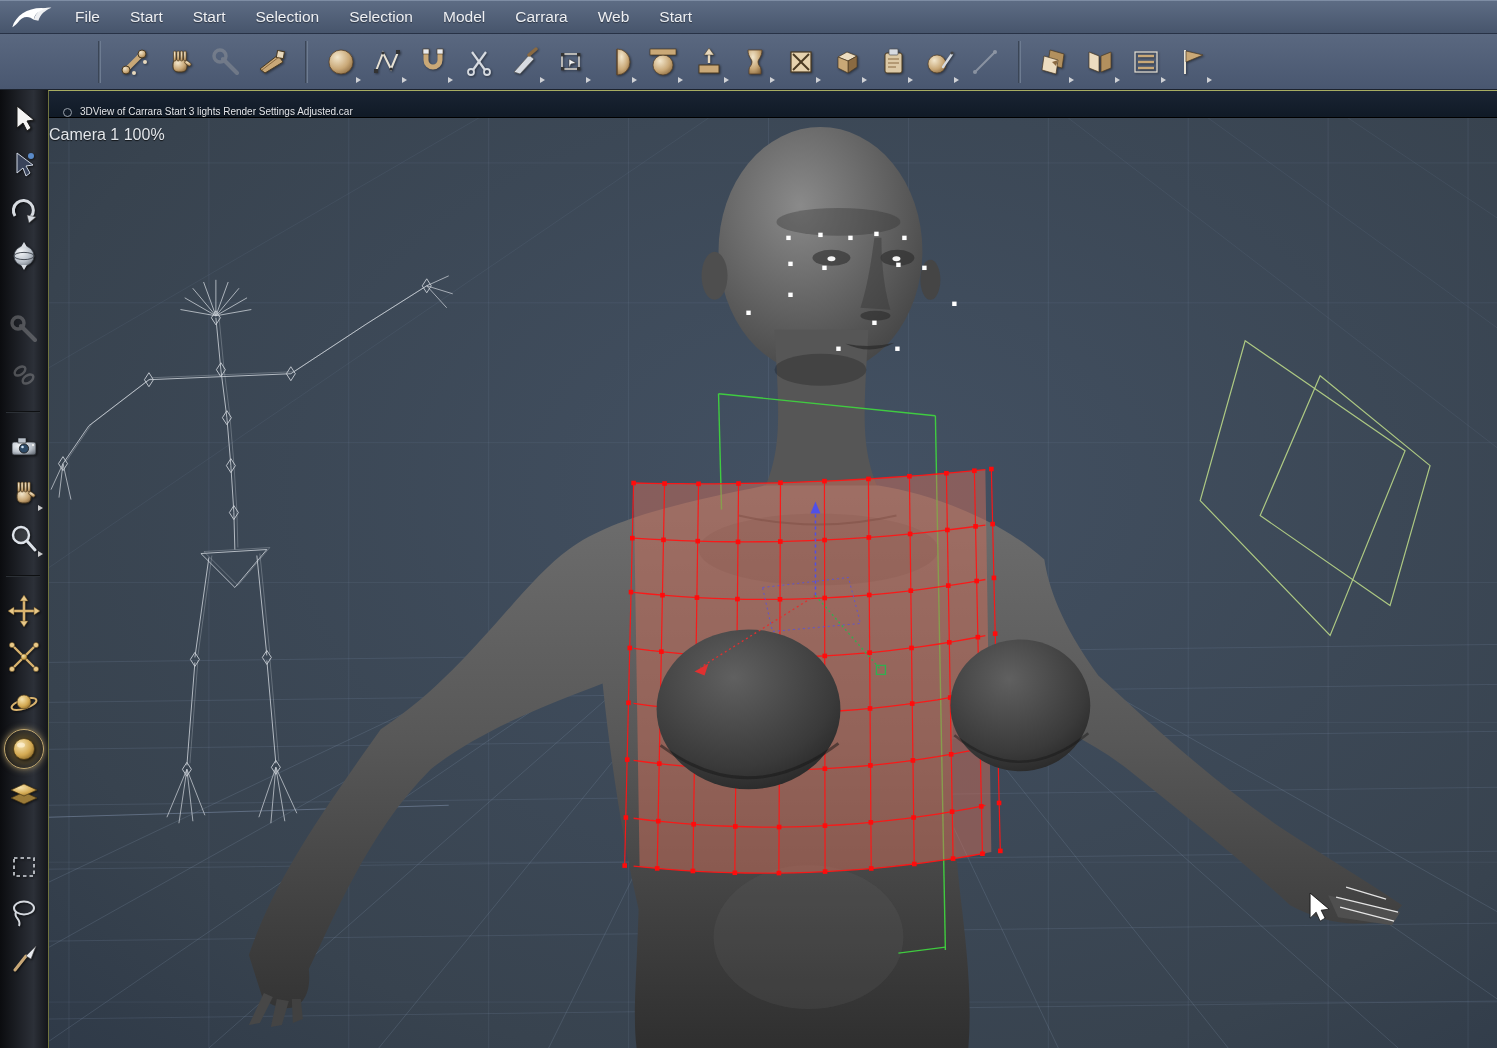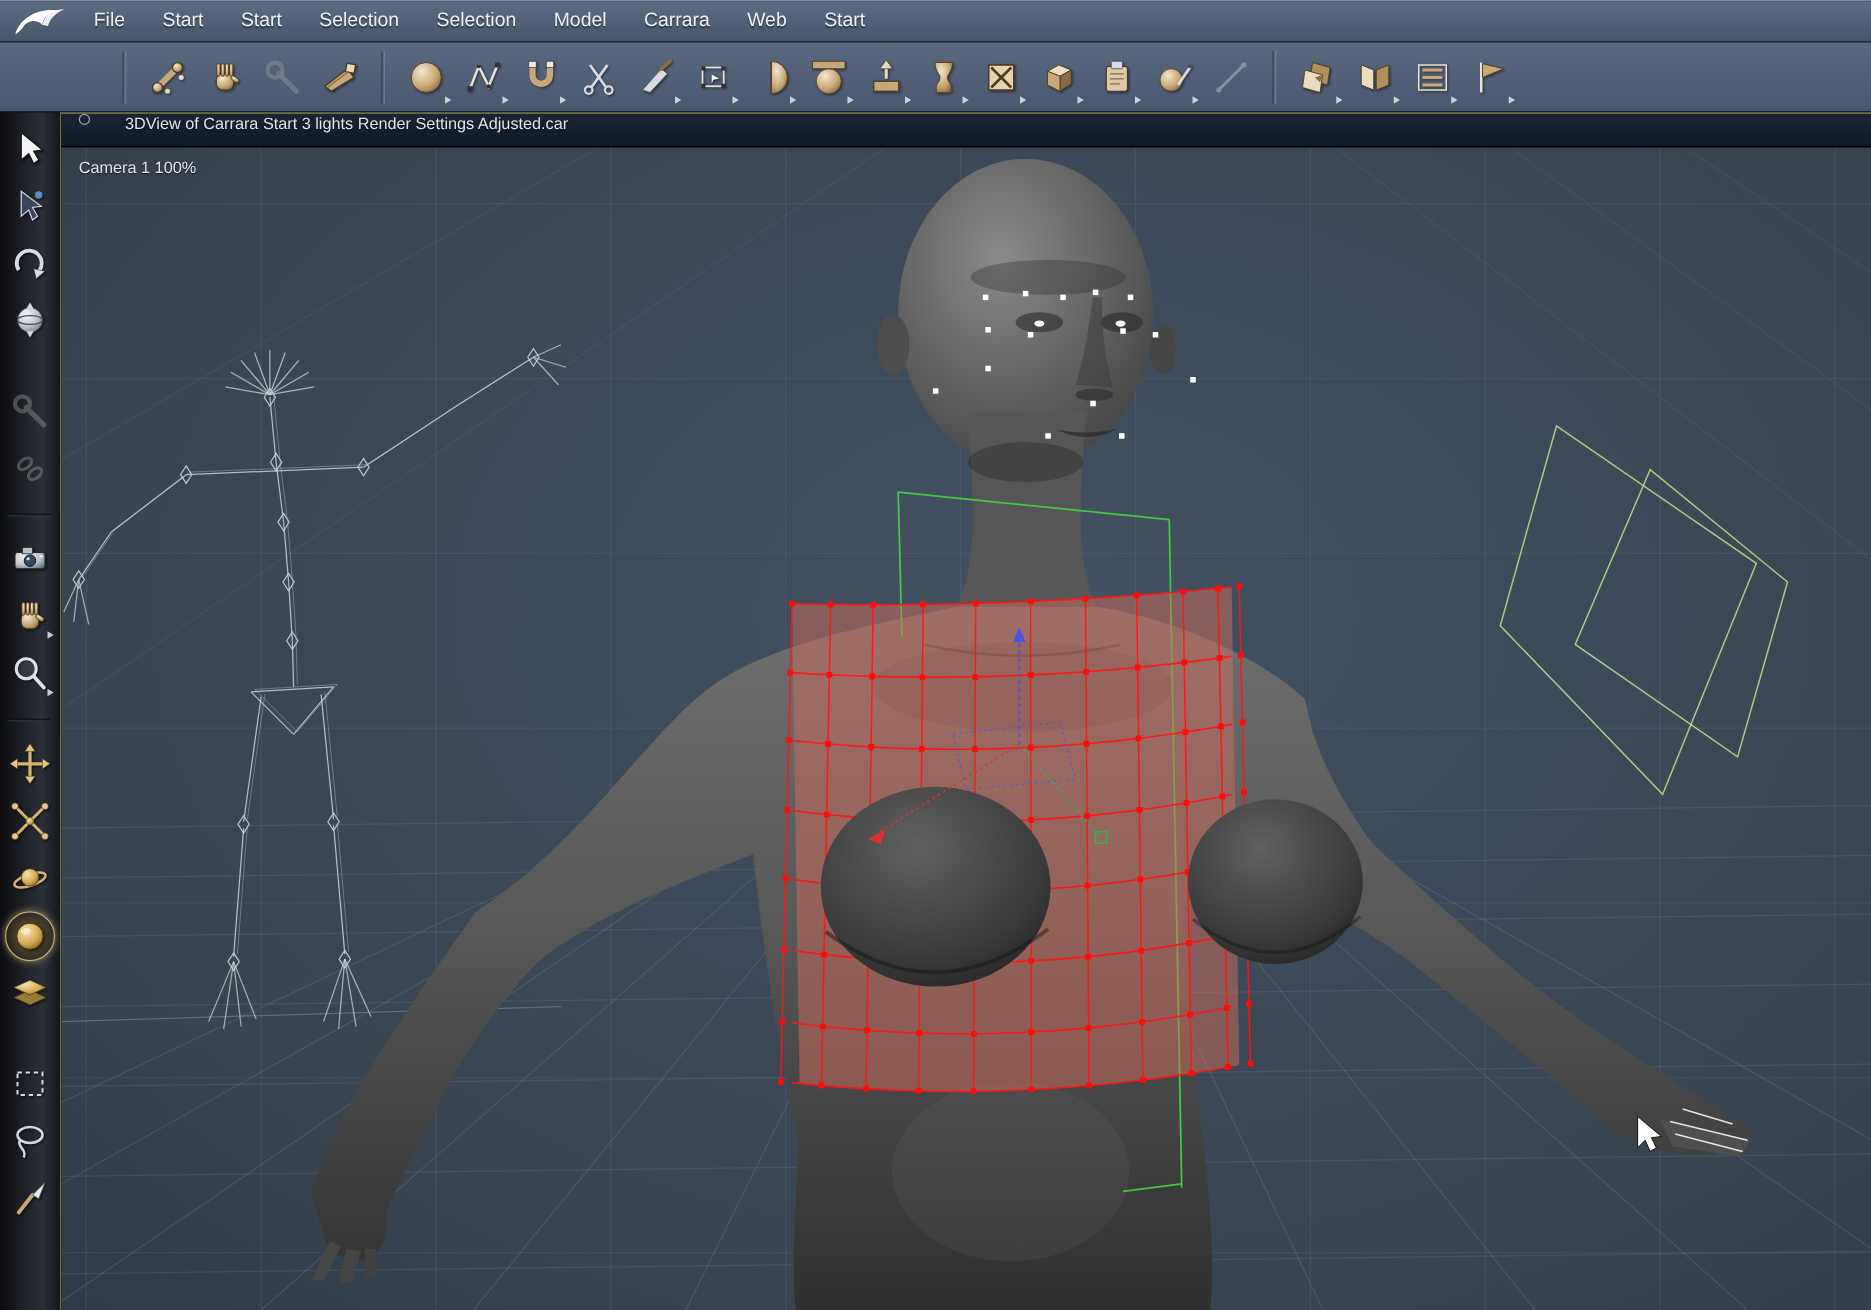--- a/index.html
+++ b/index.html
@@ -33,28 +33,28 @@
 .lt-cell.disabled svg{opacity:.4;filter:grayscale(85%)}
 .lt-cell.active{background:radial-gradient(circle,#7c6a3a 0%,#433a26 42%,rgba(20,20,22,0) 72%)}
 .lt-cell.active::after{content:"";position:absolute;width:38px;height:38px;border-radius:50%;
   border:1px solid rgba(222,192,124,.85);box-shadow:0 0 7px rgba(240,210,140,.55)}
 .lt-gap{height:26px;width:100%;position:relative}
 .lt-gap.with-line::after{content:"";position:absolute;left:6px;right:8px;top:50%;height:2px;
   background:linear-gradient(#000,#3a4048)}
 
 
 .viewport{flex:1;display:flex;flex-direction:column;border-top:1px solid #a8ad62;border-left:1px solid #70743f;min-width:0}
-.vp-titlebar{height:27px;background:linear-gradient(#1a2433,#101a26);display:flex;align-items:flex-start;
-  gap:28px;padding-left:14px;color:#e2e4e8;font-size:13px;border-bottom:1px solid #000}
+.vp-titlebar{height:27px;background:linear-gradient(#1a2433,#101a26);display:flex;align-items:flex-end;
+  gap:8px;padding-left:14px;color:#e2e4e8;font-size:10px;border-bottom:1px solid #000}
 .vp-circle{width:9px;height:9px;border:1.5px solid #9aa2ac;border-radius:50%;flex:0 0 auto}
 .vp-title{white-space:nowrap;text-shadow:0 1px 1px rgba(0,0,0,.6)}
 .vp-canvas{position:relative;flex:1;overflow:hidden;
   background:radial-gradient(ellipse at 55% 40%,#435163,#38434f 75%,#2f3a48)}
 .scene{position:absolute;left:0;top:0;width:100%;height:100%}
-.camera-label{position:absolute;top:8px;left:14px;color:#e3e7ec;font-size:13px;text-shadow:0 1px 1px rgba(0,0,0,.7)}
+.camera-label{position:absolute;top:8px;left:0;color:#e3e7ec;font-size:16px;text-shadow:0 1px 1px rgba(0,0,0,.7)}
 </style>
 </head>
 <body>
 
 <svg style="position:absolute;width:0;height:0" aria-hidden="true">
   <defs>
     <radialGradient id="gTan" cx="35%" cy="30%" r="90%">
       <stop offset="0%" stop-color="#f2e6cc"></stop>
         <stop offset="55%" stop-color="#c9a877"></stop>
         <stop offset="100%" stop-color="#775730"></stop>

